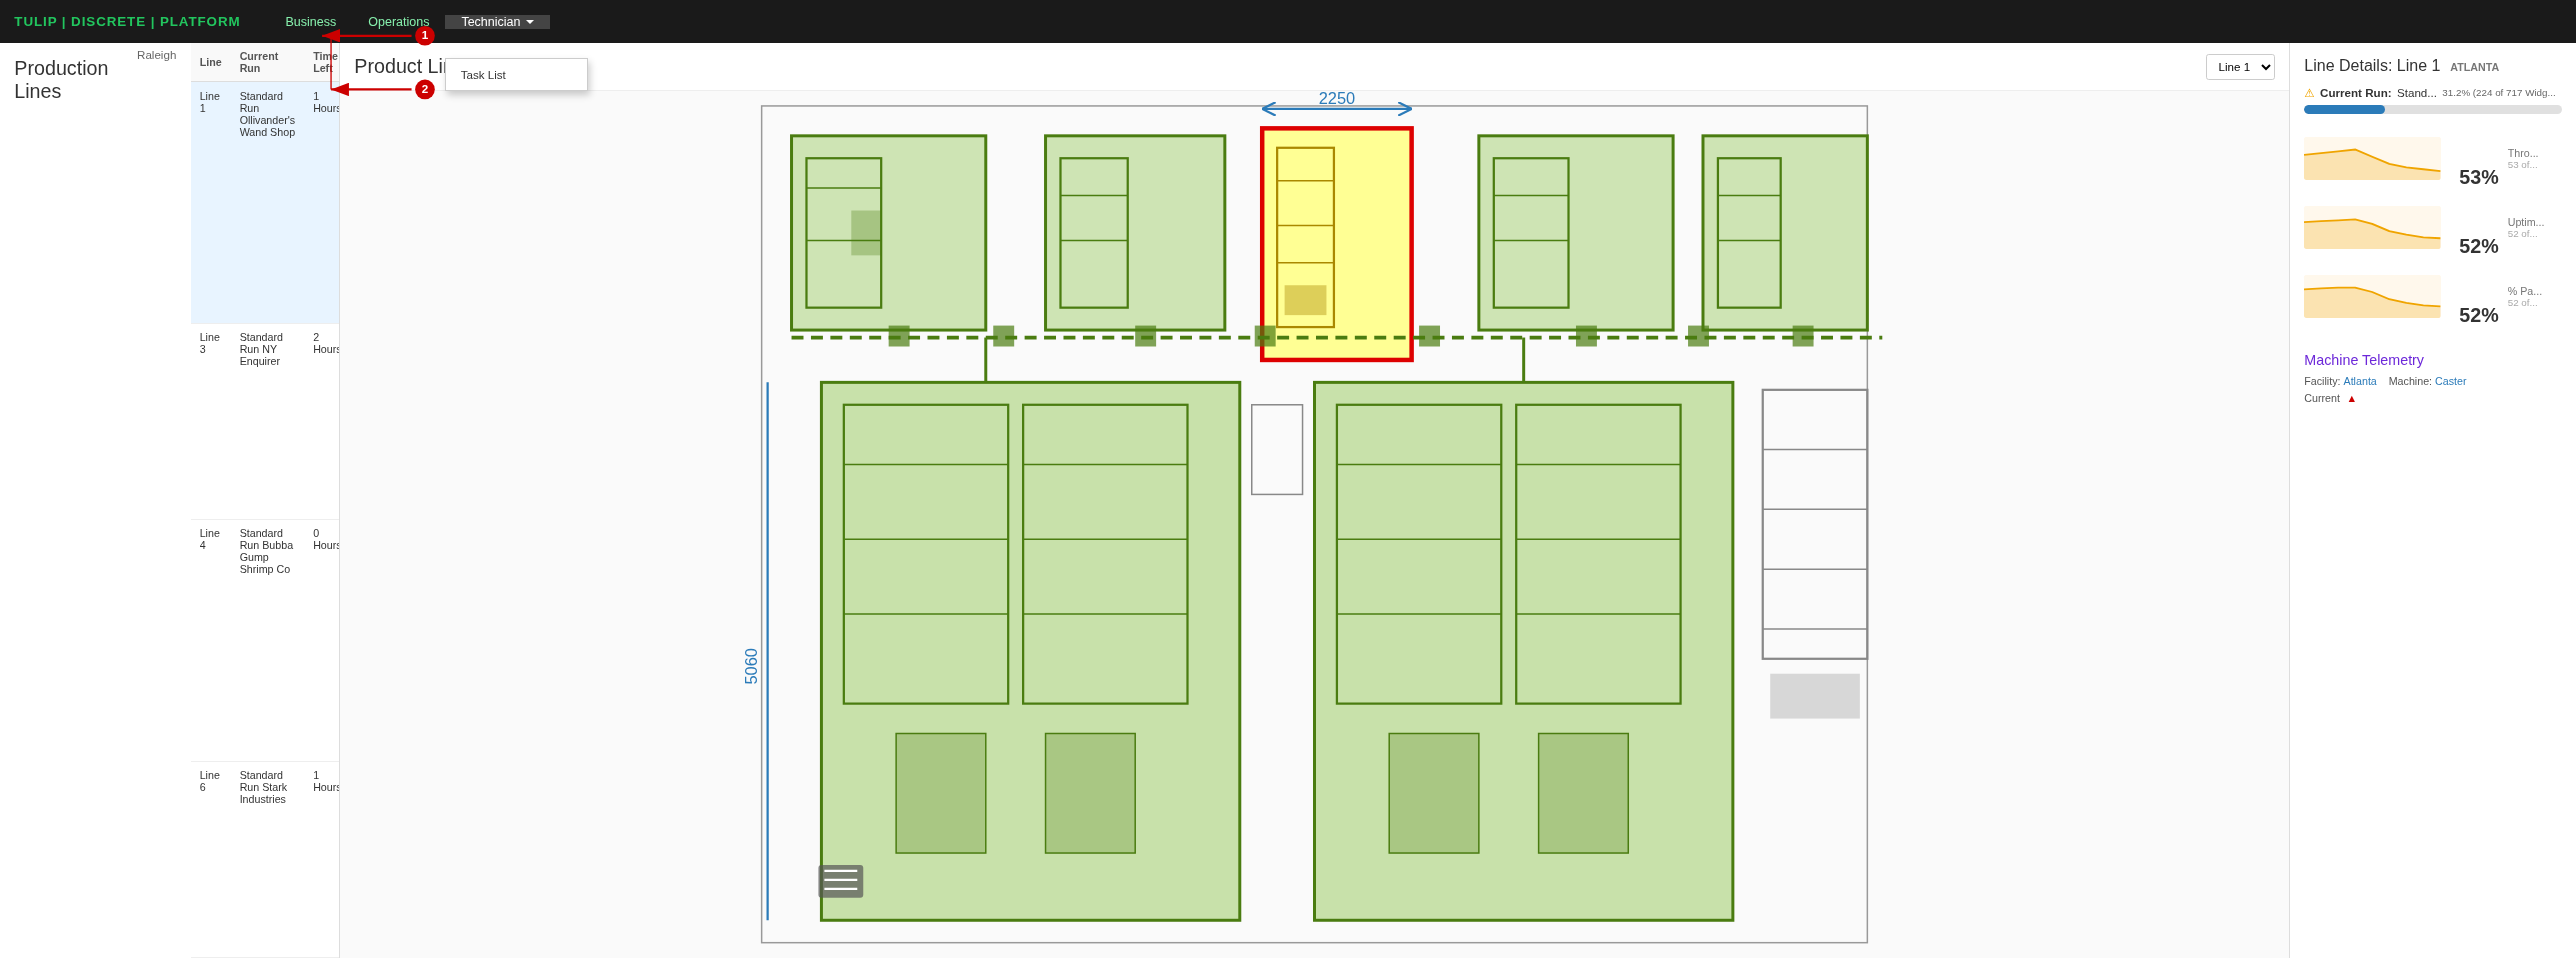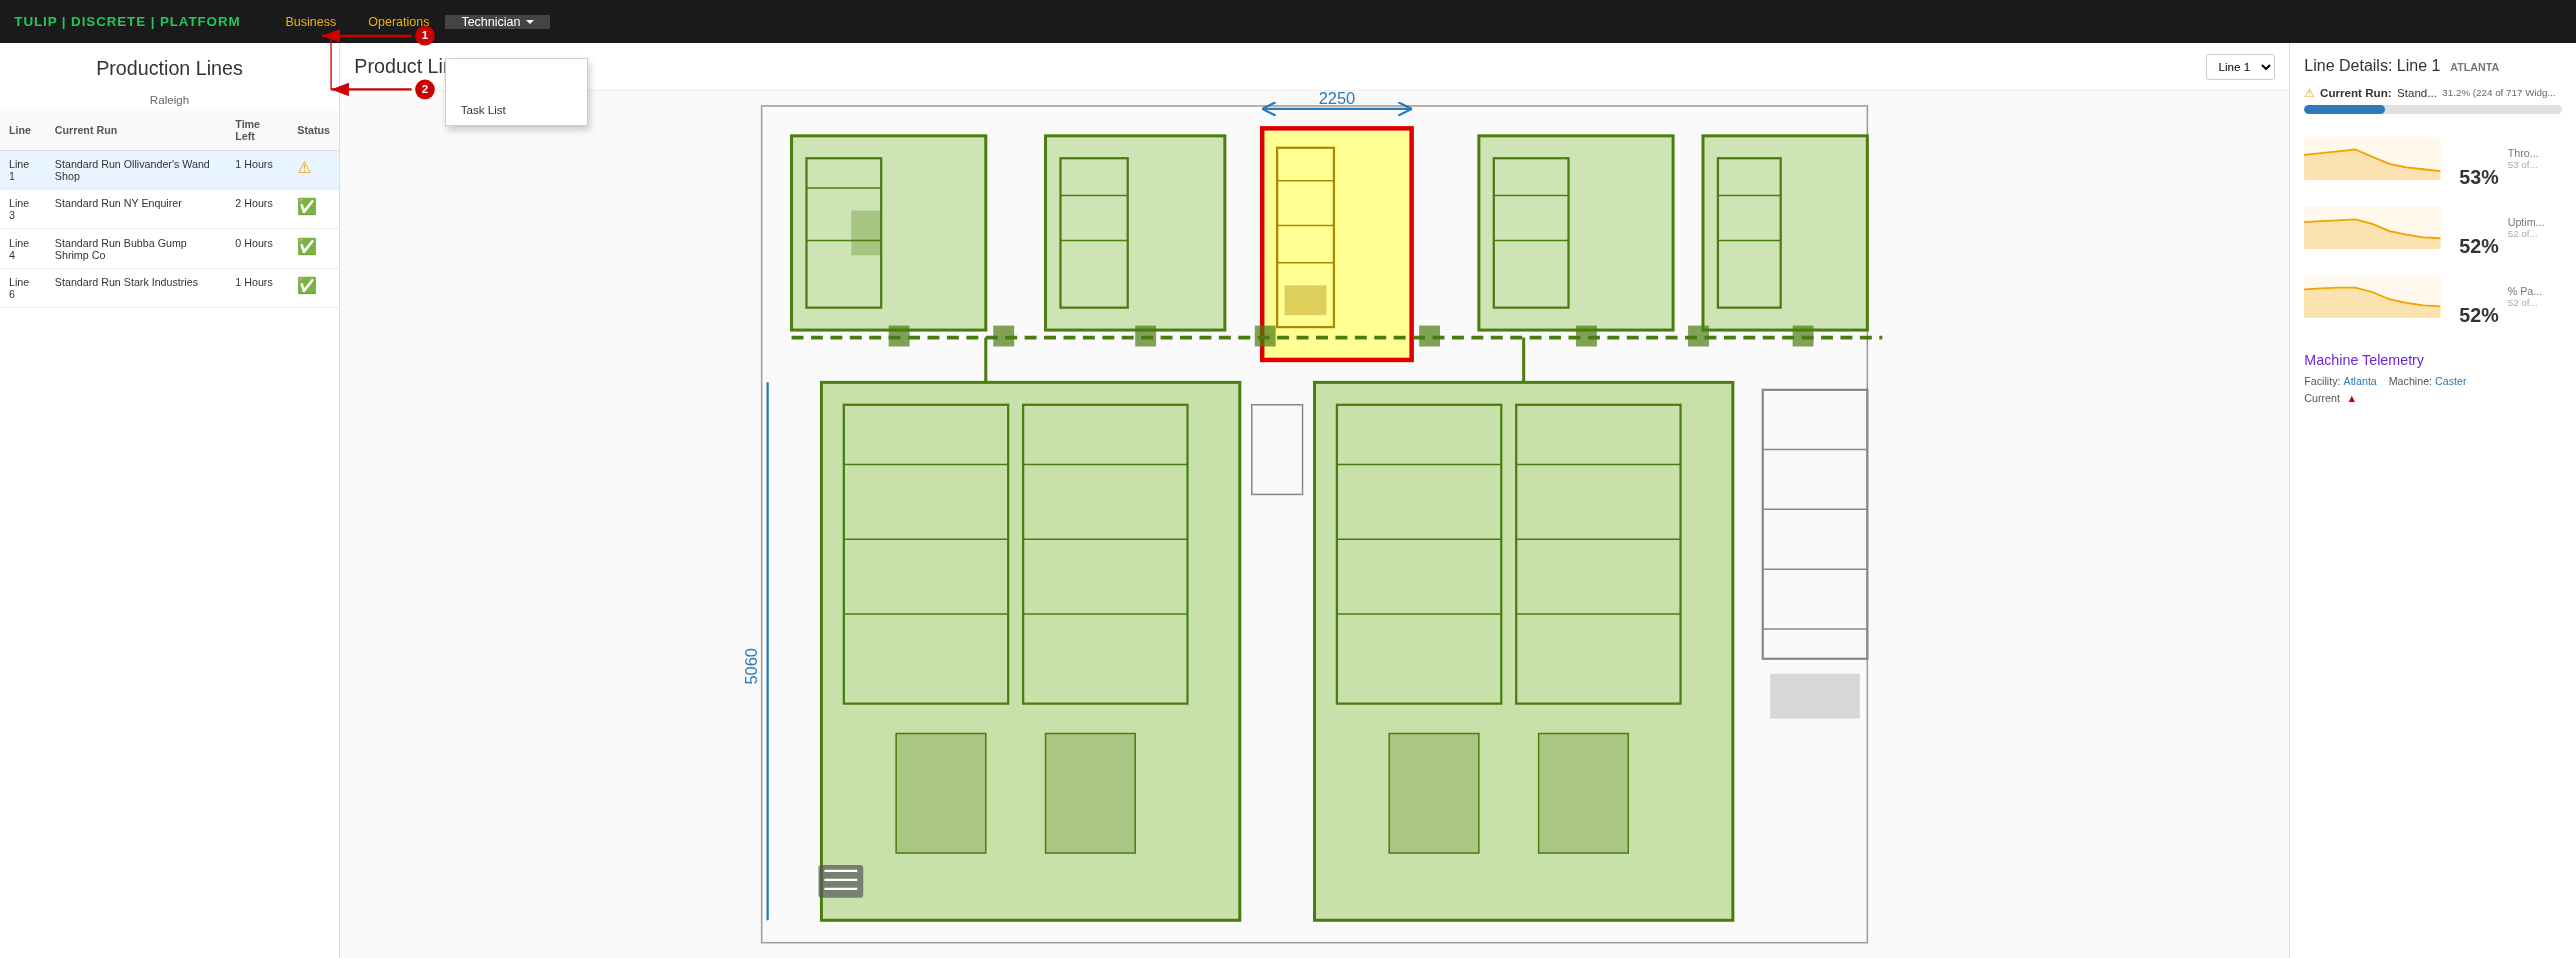--- a/index.html
+++ b/index.html
@@ -23,21 +23,21 @@
       color: #22c55e;
       letter-spacing: 0.9px;
     }
     .top-nav .nav-item {
       padding: 0 16px;
       height: 100%;
       display: flex;
       align-items: center;
       cursor: pointer;
       font-size: 12.5px;
-      color: #eab308;
+      color: #86efac;
     }
     .top-nav .nav-item.active { background: #444; color: #fff; }
     .technician-dropdown {
       position: relative;
     }
     .technician-dropdown .nav-item {
       background: #555;
       color: #fff;
     }
     .dropdown-menu {
@@ -48,40 +48,38 @@
       border: 0.9px solid #ccc;
       min-width: 143px;
       z-index: 999;
       box-shadow: 1.8px 3.6px 7.2px rgba(0,0,0,0.2);
     }
     .dropdown-menu .dropdown-item {
       padding: 9px 14.3px;
       color: #333;
       cursor: pointer;
       font-size: 11.6px;
-      margin-top: 35px;
     }
 
     
     .main-layout {
       display: flex;
       height: calc(100vh - 43px);
       overflow: hidden;
     }
 
     
     .left-panel {
       width: 340px;
       min-width: 340px;
       background: #fff;
       border-right: 0.9px solid #ddd;
       display: flex;
-      flex-direction: column;
+      flex-direction: row;
       overflow-y: auto;
-      align-items: center;
     }
     .panel-title {
       font-size: 19.7px;
       font-weight: 300;
       padding: 14.3px 14.3px 7.2px;
       color: #333;
     }
 
     
     .tabs {

